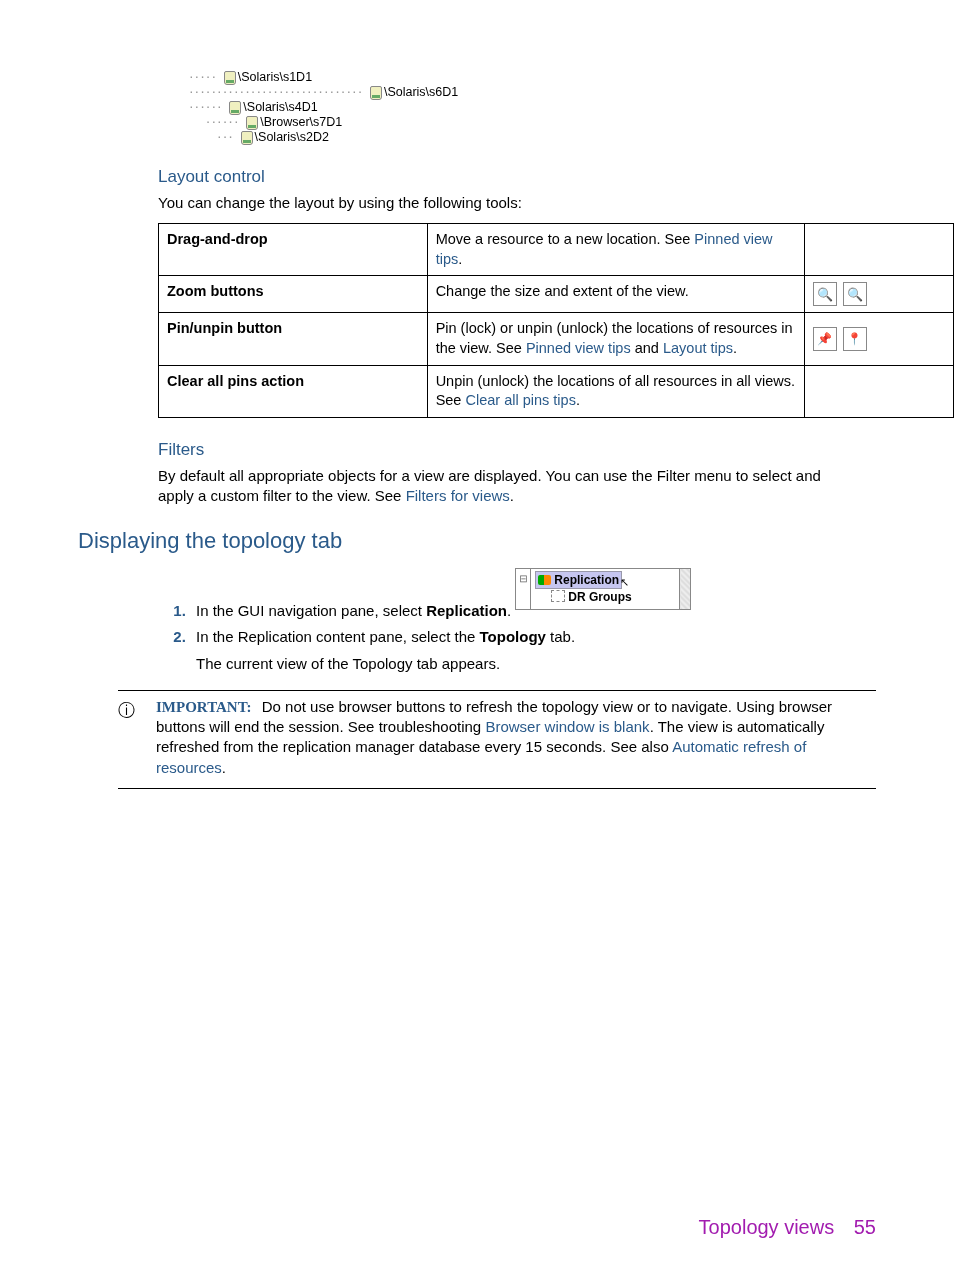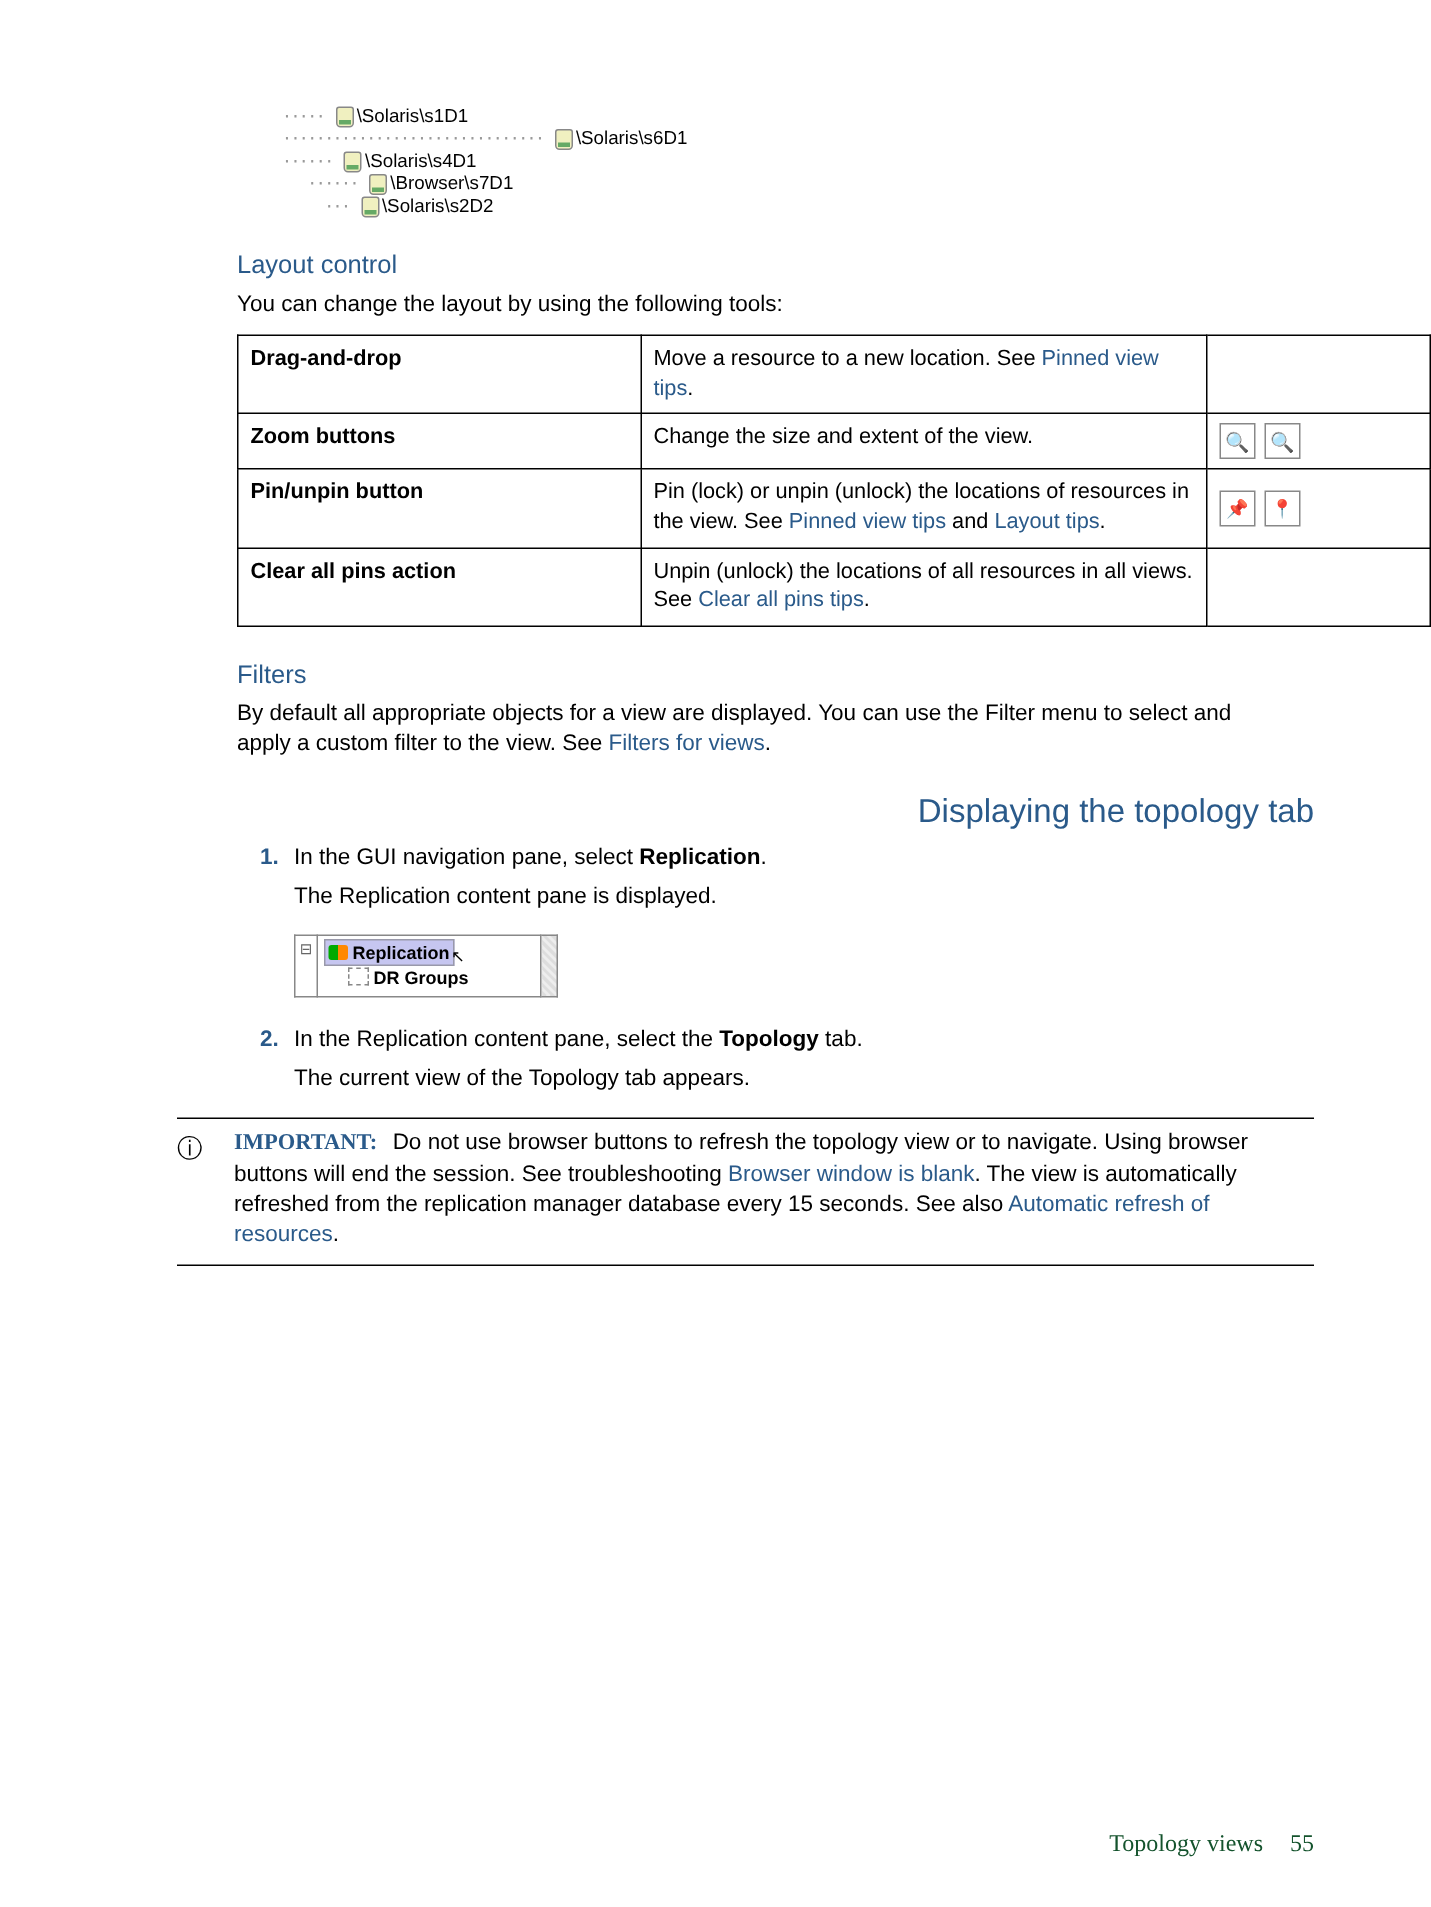--- a/index.html
+++ b/index.html
@@ -58,21 +58,20 @@
     color: #2a5a8a;
     font-size: 17px;
     margin: 22px 0 6px 80px;
   }
   h2.section {
     font-family: "Trebuchet MS", "Segoe UI", Arial, sans-serif;
     font-weight: normal;
     color: #2a5a8a;
     font-size: 22px;
     margin: 22px 0 8px 0;
-    text-align: right;
   }
   p.body {
     margin: 4px 16px 10px 80px;
     line-height: 1.35;
     font-family: "Segoe UI", Arial, sans-serif;
     font-size: 15px;
   }
   table.grid {
     border-collapse: collapse;
     width: 796px;
@@ -203,23 +202,23 @@
   .imp-label {
     font-weight: bold;
     color: #2a5a8a;
     font-family: Liberation Serif, serif;
     margin-right: 6px;
   }
   .footer {
     position: absolute;
     bottom: 32px;
     right: 78px;
-    font-family: Liberation Serif, serif;
-    font-size: 16px;
-    color: #14532d;
+    font-family: Liberation Sans, sans-serif;
+    font-size: 20px;
+    color: #a21caf;
   }
   .footer .pg {
     margin-left: 14px;
   }
 
   .ico-zoom-in, .ico-zoom-out, .ico-layout, .ico-pin, .ico-unpin {
     display: inline-flex;
     align-items: center;
     justify-content: center;
     width: 22px;
@@ -298,21 +297,20 @@
     </table>
 
   <h3 class="sub">Filters</h3>
   <p class="body"><span>By default all appropriate objects for a view are displayed. You can use the Filter menu to select and apply a custom filter to the view. See </span><a class="link">Filters for views</a><span>.</span></p>
 
   <h2 class="section">Displaying the topology tab</h2>
 
   <ol class="steps">
     <li>
       <span>In the GUI navigation pane, select </span><b>Replication</b><span>.</span>
-      <div class="result">The Replication content pane is displayed.</div>
       <div class="nav-shot">
         <table class="ns-table">
           <tbody>
               <tr>
             <td class="ns-left">⊟</td>
             <td class="ns-mid">
               <div><span class="ns-sel"><span class="ns-icon-rep"></span><span>Replication</span></span><span class="ns-cursor">↖</span></div>
               <div style="padding-left:16px;"><span class="ns-icon-dr"></span><b>DR Groups</b></div>
               <div style="height:4px; overflow:hidden; padding-left:16px; font-size:9px; color:#666;">▬▬▬</div>
             </td>

